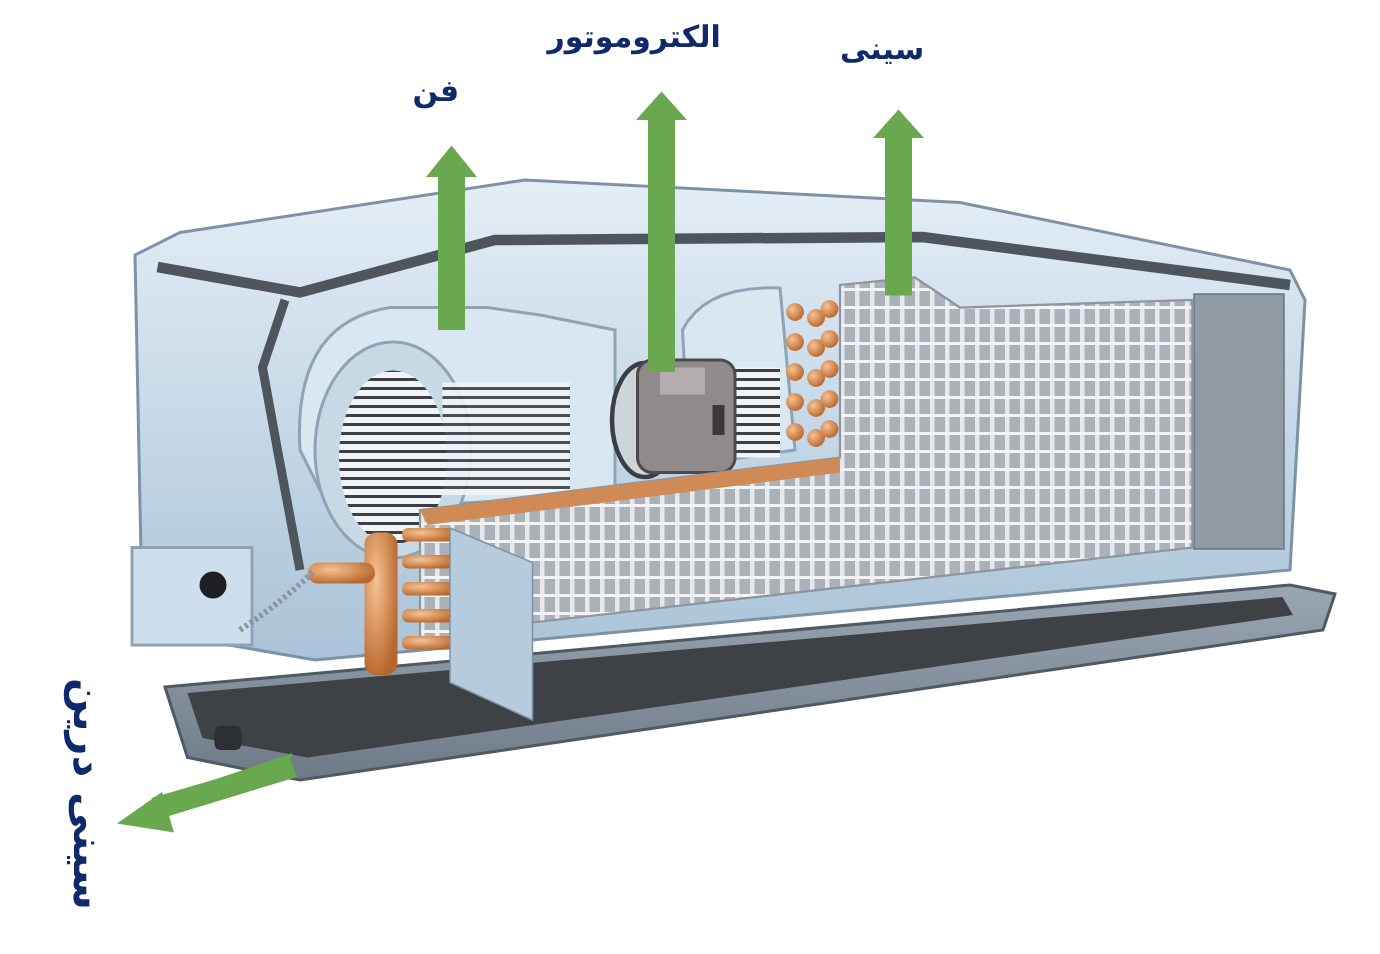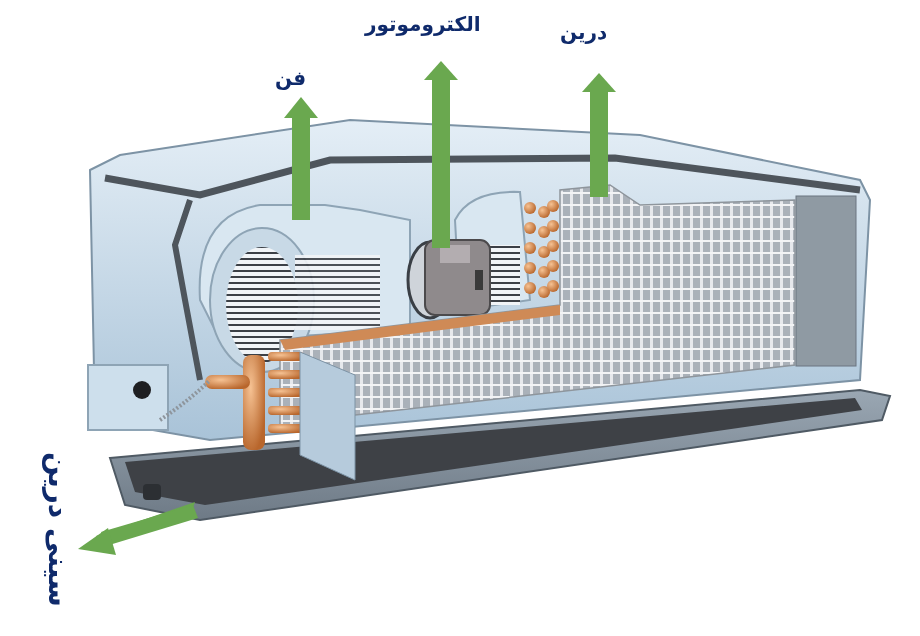--- a/index.html
+++ b/index.html
@@ -128,18 +128,18 @@
       </g>
 
       <g>
         <polygon points="195,502 190,516 100,543 96,536 195,502"></polygon>
         <polygon points="193,505 198,518 106,546 101,532"></polygon>
         <polygon points="108,528 78,549 116,555"></polygon>
       </g>
     </g>
   </svg>
 
-  <div class="label" style="left:275px;top:68px;">فن</div>
+  <div class="label" style="left:275px;top:50px;">فن</div>
   <div class="label" style="left:365px;top:14px;">الکتروموتور</div>
-  <div class="label" style="left:560px;top:22px;">درین</div>
+  <div class="label" style="left:560px;top:22px;">سینی</div>
   <div class="label vertical" style="left:72px;top:452px;font-size:28px;">سینی درین</div>
 
 </div>
 
 </body></html>

